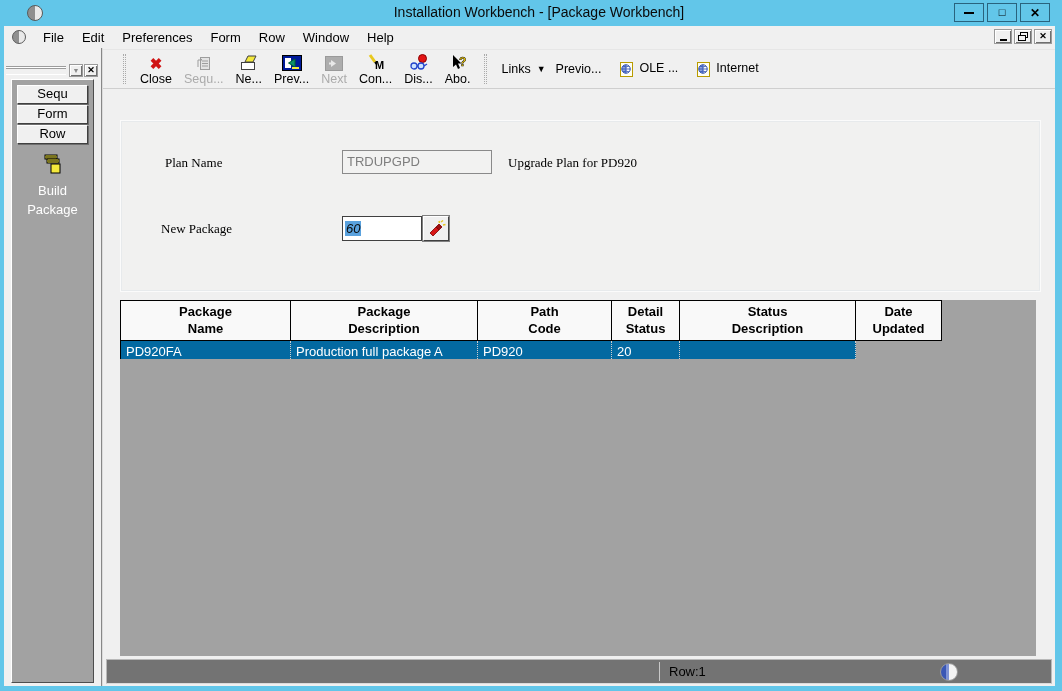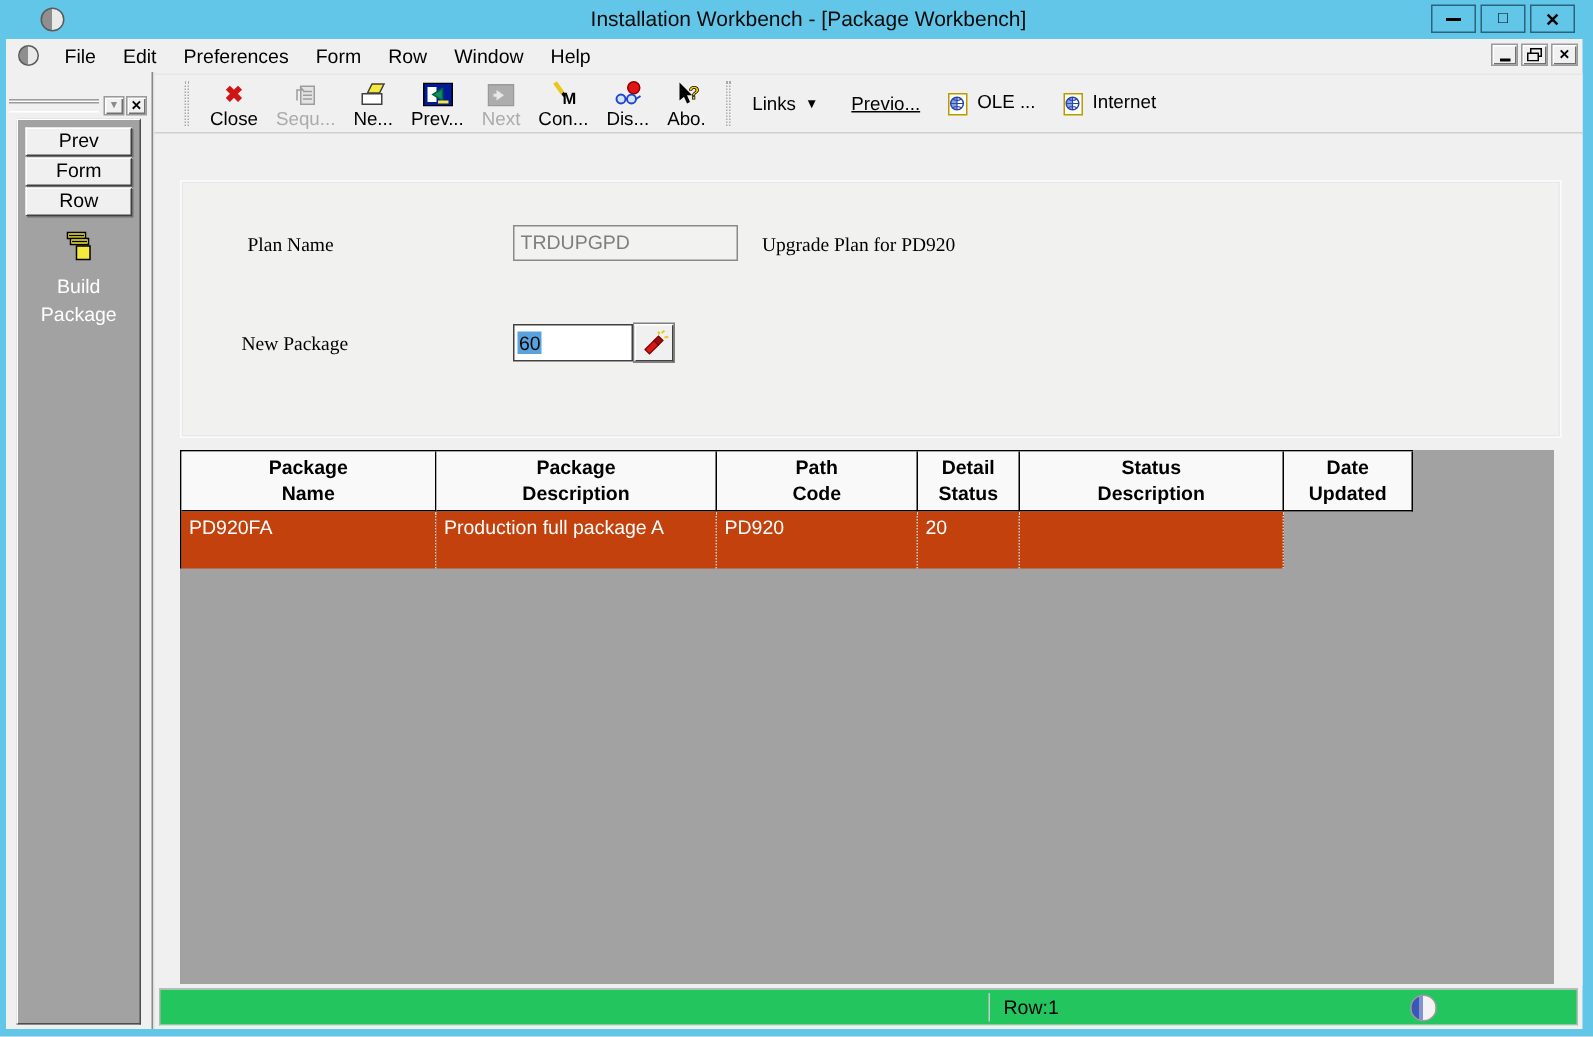--- a/index.html
+++ b/index.html
@@ -80,37 +80,37 @@
   .form-panel { position:absolute; left:17px; top:30px; width:921px; height:172px; background:#f1f1f0;
     border:1px solid #fbfbfb; box-shadow:inset 0 0 0 1px #e7eaec; }
   .frm-label { position:absolute; font-size:13px;font-family:Liberation Serif, serif; }
   .plan-label { left:44px; top:34px; }
   .plan-input { position:absolute; left:221px; top:29px; width:150px; height:24px; background:#f2f2f1;
     border:1px solid #8a8a8a; color:#7e7e7e; font-size:13px; line-height:22px; padding-left:4px; }
   .plan-desc { position:absolute; left:387px; top:34px; }
   .status-label { left:40px; top:100px; }
   .status-input { position:absolute; left:221px; top:95px; width:80px; height:25px; background:#ffffff;
     border:1px solid #404040; font-size:13px; line-height:23px; padding-left:2px; }
-  .sel { background:#5AA2DE; color:#0a0a0a; padding:0 1px; }
+  .sel { background:#5AA2DE; color:#0a0a0a; padding:0 1px;font-style:italic; }
   .va-btn { position:absolute; left:302px; top:95px; width:26px; height:25px; background:#f0f0f0;
     border:1px solid; border-color:#ffffff #404040 #404040 #ffffff; box-shadow:0 0 0 1px #808080;
     display:flex; align-items:center; justify-content:center; }
 
   
   .grid-panel { position:absolute; left:17px; top:210px; width:916px; height:356px; background:#A2A2A2; }
   .grid-table { display:grid; grid-template-columns:170px 187px 134px 68px 176px 86px;
     width:822px; border-left:1px solid #000; border-top:1px solid #000; }
   .gh { background:#f9f9f9; border-right:1px solid #000; border-bottom:1px solid #000;
     height:40px; display:flex; align-items:center; justify-content:center; text-align:center;
     font-weight:bold; font-size:13px; line-height:1.3; white-space:pre-line; }
-  .gc { background:#c2410c; color:#fff; height:38px; line-height:21px; font-size:13px; padding-left:5px;
+  .gc { background:#0369a1; color:#fff; height:18px; line-height:21px; font-size:13px; padding-left:5px;
     border-right:1px dotted #cfcfcf; white-space:nowrap; overflow:hidden; }
 
   
-  .statusbar { position:absolute; left:3px; right:3px; bottom:2px; height:25px; background:#22c55e;
+  .statusbar { position:absolute; left:3px; right:3px; bottom:2px; height:25px; background:#737373;
     border:1px solid #b9b9b9; border-bottom-color:#dcdcdc;text-decoration:underline; }
   .sb-divider { position:absolute; left:552px; top:2px; bottom:2px; width:1px; background:#c8c8c8; }
   .sb-row { position:absolute; left:562px; top:4px; font-size:13px; }
   .sb-globe { position:absolute; left:833px; top:3px; width:18px; height:18px; border-radius:50%;
     border:1px solid #9a9a9a;
     background:linear-gradient(90deg,#3a57b5 0 30%, #7f93d6 30% 50%, #f3f3f3 50%); }
   .preline { white-space:pre-line; }
 </style>
 </head>
 <body>
@@ -167,21 +167,21 @@
           <span class="exit-grip"></span>
           <span class="exit-btn">
               <span class="caret">▼</span>
             </span>
           <span class="exit-btn">
               <span class="x">✕</span>
             </span>
         </div>
         <div class="sidebar">
           <div class="side-tabs">
-            <span class="side-tab">Prev</span>
+            <span class="side-tab">Sequ</span>
             <span class="side-tab">Form</span>
             <span class="side-tab">Row</span>
           </div>
           <div class="task-item">
             <svg width="24" height="22">
               <rect x="4" y="1" width="12" height="4" fill="#f4e93c" stroke="#000" stroke-width="1"></rect>
               <line x1="5" y1="3" x2="15" y2="3" stroke="#000"></line>
               <rect x="6" y="5" width="12" height="4" fill="#f4e93c" stroke="#000" stroke-width="1"></rect>
               <line x1="7" y1="7" x2="17" y2="7" stroke="#000"></line>
               <rect x="10" y="10" width="9" height="9" fill="#f4e93c" stroke="#000" stroke-width="1"></rect>
@@ -282,21 +282,21 @@
               </svg>
             </span>
             <span class="tb-label">Abo.</span>
           </div>
 
           <span class="tb-grip"></span>
 
           <div class="links-group">
             <span class="link-label">Links</span>
             <span class="caret-down">▼</span>
-            <span class="link-label" style="margin-left:16px;text-decoration:underline;">Previo...</span>
+            <span class="link-label" style="margin-left:4px;">Previo...</span>
 
             <div class="doc-btn">
               <svg width="15" height="17">
                 <rect x="1.5" y="1.5" width="12" height="14" fill="#fffef2" stroke="#b89b00"></rect>
                 <circle cx="7" cy="8" r="4.2" fill="#ffffff" stroke="#2244aa"></circle>
                 <path d="M7 3.8 L7 12.2 M2.9 8 L11.1 8 M4.2 5.2 Q7 6.8 9.8 5.2 M4.2 10.8 Q7 9.2 9.8 10.8" fill="none" stroke="#2244aa" stroke-width="0.8"></path>
                 <path d="M2.9 8 A4.2 4.2 0 0 0 7 12.2 L7 3.8 A4.2 4.2 0 0 0 2.9 8" fill="#2f54c0" opacity="0.55"></path>
               </svg>
               <span class="link-label">OLE ...</span>
             </div>

